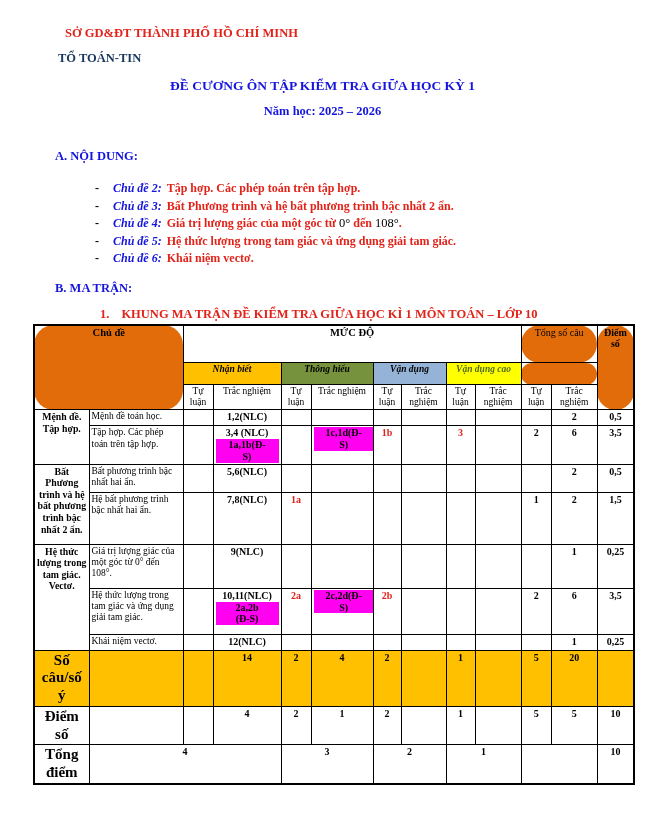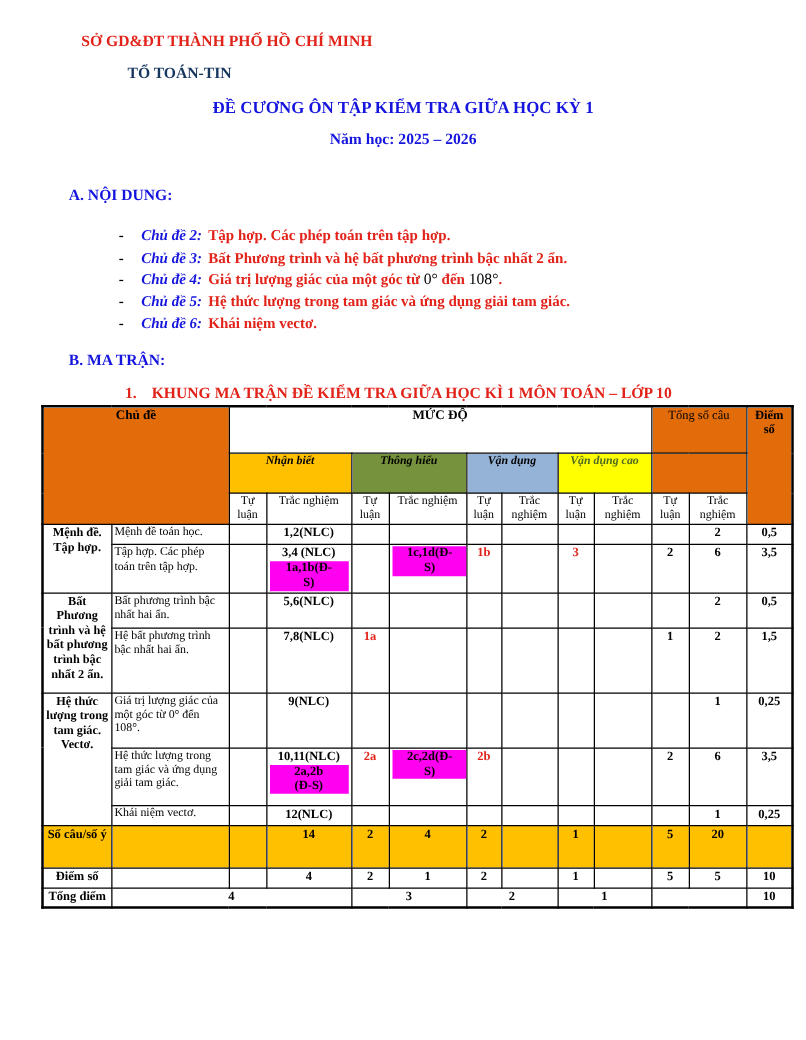--- a/index.html
+++ b/index.html
@@ -3,21 +3,21 @@
 <meta charset="utf-8">
 <style>
   html,body{margin:0;padding:0;background:#888;}
   .page{
     width:645px;height:832px;background:#fff;position:relative;overflow:hidden;
     font-family:"Liberation Serif", serif;color:#000;margin:0 auto;
   }
   
   .lh-dept{margin:26px 0 0 65px;font-size:12.5px;font-weight:bold;color:var(--red_text);}
   .lh-school{margin:9px 0 0 29px;font-size:12.5px;font-weight:bold;color:var(--red_text);}
-  .lh-group{margin:10px 0 0 102px;font-size:12.5px;font-weight:bold;color:var(--navy_text);}
+  .lh-group{margin:10px 0 0 58px;font-size:12.5px;font-weight:bold;color:var(--navy_text);}
   
   .title-main{margin-top:12px;text-align:center;font-size:13.5px;font-weight:bold;color:var(--blue_text);}
   .title-sub{margin-top:10px;text-align:center;font-size:13px;font-weight:bold;color:var(--blue_text);}
   .title-year{margin-top:10px;text-align:center;font-size:12.5px;font-weight:bold;color:var(--blue_text);}
   
   .sec-heading{margin:30px 0 0 55px;font-size:12.5px;font-weight:bold;color:var(--blue_text);}
   .topic-list{margin:16px 0 0 95px;list-style:none;padding:0;}
   .topic-list li{line-height:17.5px;font-size:12px;white-space:nowrap;}
   .dash{color:#000;font-weight:bold;margin-right:14px;}
   .topic-label{color:var(--blue_text);font-weight:bold;font-style:italic;}
@@ -27,38 +27,38 @@
   .secB{margin:13px 0 0 55px;}
   .caption{margin:11px 0 2px 100px;font-size:12.5px;font-weight:bold;color:var(--red_text);}
   .caption .cap-no{margin-right:12px;}
   
   table.matrix{
     border-collapse:collapse;table-layout:fixed;margin-left:33px;width:600px;
     font-size:9.5px;line-height:1.18;
   }
   table.matrix td{border:1px solid #000;vertical-align:top;padding:1px 2px;overflow:hidden;}
   table.matrix{border:2px solid #000;}
-  td.org{background:var(--orange);}
+  td.org{background:var(--orange);border-radius:20px;}
   td.chude{font-weight:bold;text-align:center;font-size:10.5px;padding-top:3px;}
   td.mucdo{font-weight:bold;text-align:center;font-size:10.5px;padding-top:3px;}
   td.tsc{font-weight:normal;text-align:center;font-size:10px;padding-top:3px;}
   td.diem-hd{font-weight:bold;text-align:center;font-size:10px;padding-top:3px;}
   td.lvl{font-weight:bold;font-style:italic;text-align:center;font-size:9.5px;vertical-align:middle;}
   td.lvl-nb{background:var(--gold);}
   td.lvl-th{background:var(--green);}
   td.lvl-vd{background:var(--blue_fill);}
   td.lvl-vdc{background:var(--yellow);color:var(--vdc_text);}
   td.tltn{text-align:center;vertical-align:middle;font-size:9.5px;}
   td.grp{font-weight:bold;text-align:center;padding-top:2px;font-size:9.8px;}
   td.topic{text-align:left;padding-left:3px;font-size:9.5px;}
   td.val{font-weight:bold;text-align:center;font-size:10px;}
   td.red{color:var(--red_text);font-weight:bold;text-align:center;font-size:10px;}
   .chip{display:inline-block;background:var(--magenta);color:#000;font-weight:bold;padding:0 12px;}
   tr.goldrow td{background:var(--gold);font-weight:bold;}
-  td.rowlbl{font-weight:bold;text-align:center;font-size:10px;margin-top:12px;}
+  td.rowlbl{font-weight:bold;text-align:center;font-size:15px;margin-top:12px;}
 </style>
 </head>
 <body>
 
 <div class="page">
 
   <div class="lh-dept">SỞ GD&amp;ĐT THÀNH PHỐ HỒ CHÍ MINH</div>
   <div class="lh-group">TỔ TOÁN-TIN</div>
 
   <div class="title-main">ĐỀ CƯƠNG ÔN TẬP KIỂM TRA GIỮA HỌC KỲ 1</div>
@@ -96,21 +96,21 @@
     </colgroup>
 
     <tbody>
         <tr style="height:38px">
       <td colspan="2" rowspan="3" class="org chude">Chủ đề</td>
       <td colspan="8" class="mucdo">MỨC ĐỘ</td>
       <td colspan="2" class="org tsc">Tổng số câu</td>
       <td rowspan="3" class="org diem-hd">Điểm số</td>
     </tr>
 
-    <tr style="height:32px">
+    <tr style="height:22px">
       <td colspan="2" class="lvl lvl-nb">Nhận biết</td>
       <td colspan="2" class="lvl lvl-th">Thông hiểu</td>
       <td colspan="2" class="lvl lvl-vd">Vận dụng</td>
       <td colspan="2" class="lvl lvl-vdc">Vận dụng cao</td>
       <td colspan="2" class="org"></td>
     </tr>
 
     <tr style="height:24px">
       <td class="tltn">Tự luận</td>
       <td class="tltn">Trắc nghiệm</td>

